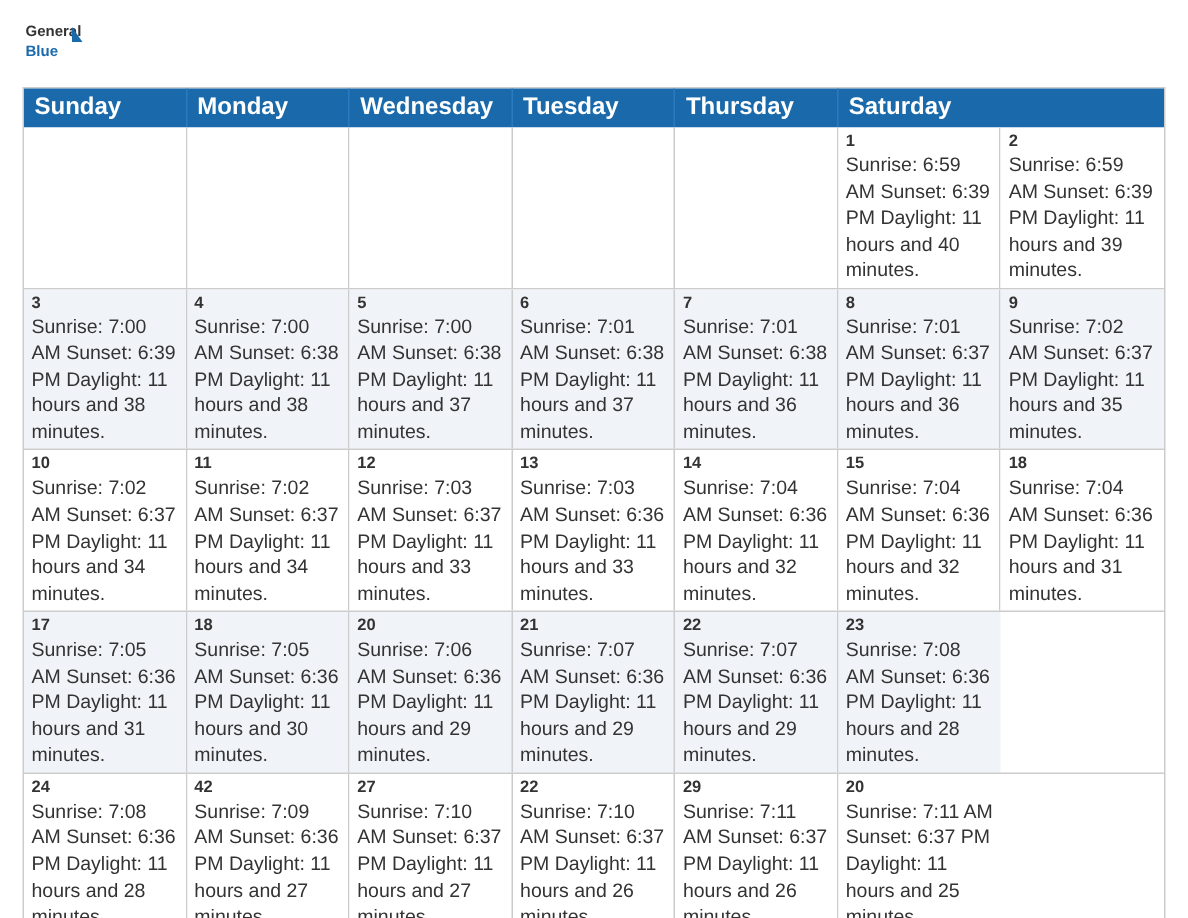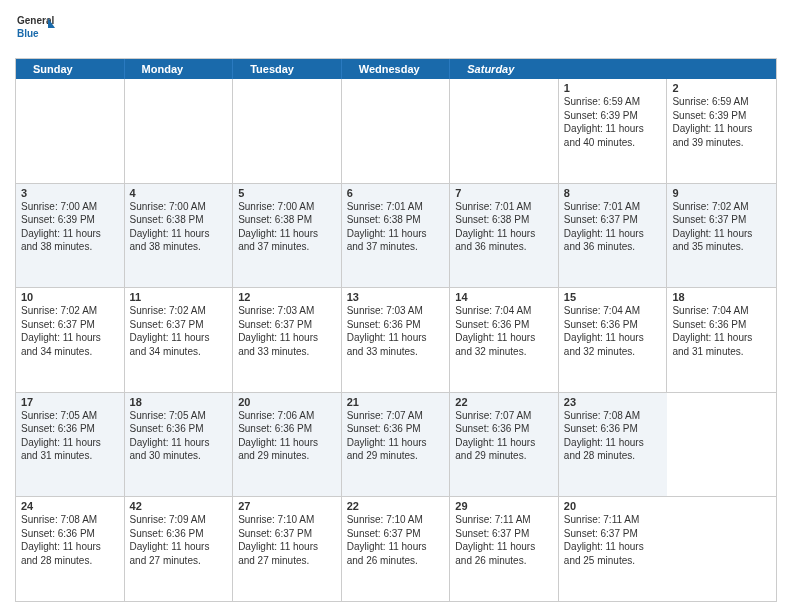--- a/index.html
+++ b/index.html
@@ -46,27 +46,27 @@
       flex-direction: column;
       border: 1px solid #ccc;
     }
     .cal-header {
       display: grid;
       grid-template-columns: repeat(7, 1fr);
       background: #1a6aab;
     }
     .cal-header-cell {
       color: #fff;
-      font-size: 11px;
+      font-size: 16px;
       font-weight: bold;
-      padding: 4px 17px;
+      padding: 4px 7px;
       text-align: left;
       border-right: 1px solid #2a7ac0;
     }
-    .cal-header-cell:last-child { border-right: none; font-style: italic; }
+    .cal-header-cell:last-child { border-right: none; }
     .cal-body {
       flex: 1;
       display: flex;
       flex-direction: column;
     }
     .cal-row {
       display: grid;
       grid-template-columns: repeat(7, 1fr);
       flex: 1;
       border-top: 1px solid #ccc;
@@ -84,21 +84,21 @@
     .cal-cell.alt-row {
       background: #f0f4f8;
     }
     .day-num {
       font-size: 11px;
       font-weight: bold;
       margin-bottom: 1px;
       display: block;
     }
     .cell-text {
-      font-size: 10px;
+      font-size: 13px;
       line-height: 1.35;
       color: #333;
     }
   </style>
 </head>
 <body>
 
 <div class="page">
   <div class="header">
     <div class="logo">
@@ -112,22 +112,23 @@
     <div class="title-section">
       <div class="month-title"></div>
       <div class="location"></div>
     </div>
   </div>
 
   <div class="calendar">
     <div class="cal-header">
     <div class="cal-header-cell">Sunday</div>
         <div class="cal-header-cell">Monday</div>
+        <div class="cal-header-cell">Wednesday</div>
         <div class="cal-header-cell">Tuesday</div>
-        <div class="cal-header-cell">Wednesday</div>
+        <div class="cal-header-cell">Thursday</div>
         <div class="cal-header-cell">Saturday</div>
       </div>
     <div class="cal-body">
     <div class="cal-row">
           <div class="cal-cell"></div>
           <div class="cal-cell"></div>
           <div class="cal-cell"></div>
           <div class="cal-cell"></div>
           <div class="cal-cell"></div>
           <div class="cal-cell">

